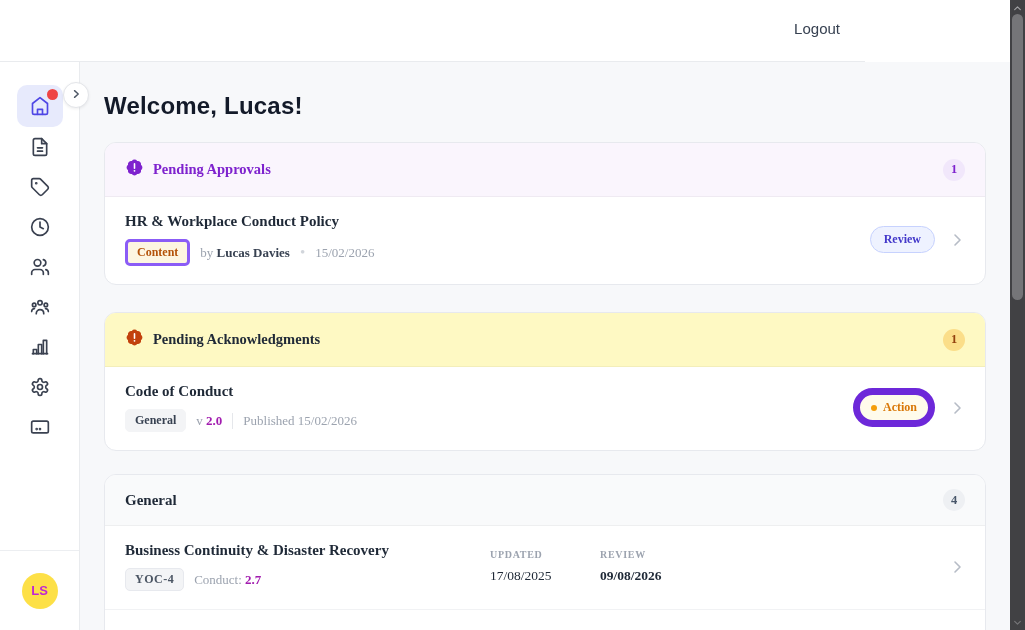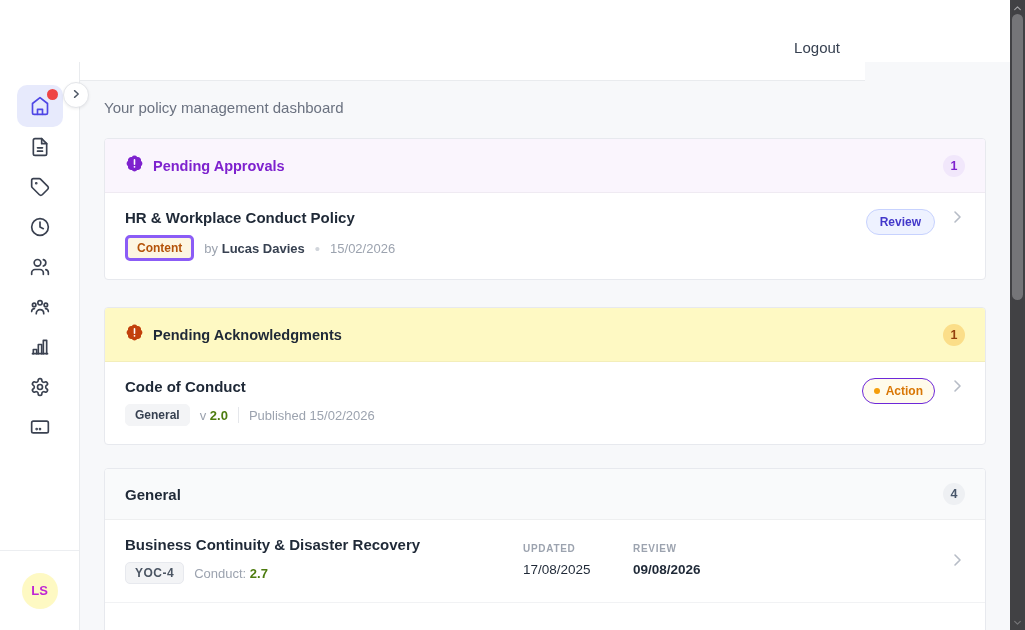--- a/index.html
+++ b/index.html
@@ -3,90 +3,90 @@
 <meta charset="utf-8">
 <style>
   * { margin:0; padding:0; box-sizing:border-box; }
   html,body { width:1025px; height:630px; overflow:hidden; }
   body {
     font-family:"Liberation Sans", sans-serif;
     background:#ffffff; position:relative; color:#1f2937;
   }
   
   .topbar { position:absolute; left:0; top:0; width:865px; height:62px;
-    background:#fff; border-bottom:1px solid #e9ebee; z-index:2;margin-top:19px; }
+    background:#fff; border-bottom:1px solid #e9ebee; z-index:2; }
   .logout { position:absolute; right:25px; top:20px; font-size:15px; color:#374151;
     cursor:pointer; background:none; border:none; font-family:inherit; }
   
   .sidebar { position:absolute; left:0; top:62px; width:80px; height:568px;
     background:#fff; border-right:1px solid #e9ebee; z-index:2; }
   .nav { padding-top:23px; display:flex; flex-direction:column; align-items:center; }
   .nav-item { width:46px; height:40px; display:flex; align-items:center; justify-content:center;
     position:relative; cursor:pointer; }
   .nav-item.active { height:42px; background:#e7eafc; border-radius:10px; }
   .nav-item svg { display:block; }
   .notif-dot { position:absolute; top:4px; right:5px; width:11px; height:11px;
     border-radius:50%; background:#ef4444; }
   .expand-btn { position:absolute; left:63px; top:82px; width:26px; height:26px;
     border-radius:50%; background:#fff; border:1px solid #e3e5e9;
     box-shadow:0 1px 3px rgba(0,0,0,.07); z-index:6;
     display:flex; align-items:center; justify-content:center; cursor:pointer; }
   .side-footer { position:absolute; left:0; bottom:0; width:79px; height:80px;
     border-top:1px solid #eceef1; display:flex; align-items:center; justify-content:center; }
-  .avatar { width:36px; height:36px; border-radius:50%; background:#fef9c3;
+  .avatar { width:36px; height:36px; border-radius:50%; background:#fde047;
     color:#c026d3; font-size:13px; font-weight:700; display:flex;
     align-items:center; justify-content:center; cursor:pointer; }
   
   .main { position:absolute; left:80px; top:62px; width:930px; height:568px;
     background:#f7f8fa; padding:30px 24px 0 24px; overflow:hidden; }
   .page-title { font-size:24px; font-weight:700; color:#131a29; letter-spacing:.2px; }
   .page-sub { font-size:15px; color:#6b7280; margin-top:7px; }
   
-  .card { background:#fff; border:1px solid #e7e9ee; border-radius:4px; margin-top:24px; overflow:hidden; }
+  .card { background:#fff; border:1px solid #e7e9ee; border-radius:12px; margin-top:24px; overflow:hidden;font-family:Liberation Serif, serif; }
   .card-header { padding:15px 20px; display:flex; align-items:center; gap:9px;
     border-bottom:1px solid rgba(0,0,0,.045); }
   .card-header.purple { background:#faf5fd; }
   .card-header.yellow { background:#fef9c3; }
   .card-header.gray   { background:#f9fafb; }
   .card-title { font-size:14.5px; font-weight:700; }
   .card-title.purple { color:#7e22ce; }
   .card-title.dark { color:#1f2937; }
   .count-badge { margin-left:auto; min-width:22px; height:22px; border-radius:50%;
     display:flex; align-items:center; justify-content:center; font-size:12.5px; font-weight:700; }
   .count-badge.purple { background:#f1e7fb; color:#7e22ce; }
   .count-badge.amber  { background:#fbde89; color:#92400e; }
   .count-badge.gray   { background:#eef0f3; color:#475569; }
   
-  .item-row { padding:16px 20px 18px 20px; display:flex; align-items:flex-start; cursor:pointer; }
+  .item-row { padding:16px 20px 18px 20px; display:flex; align-items:center; cursor:pointer; }
   .row-left { flex:1; min-width:0; }
   .row-title { font-size:15px; font-weight:700; color:#1f2937; }
   .meta { display:flex; align-items:center; gap:10px; margin-top:9px; font-size:13px; }
   .tag { font-size:12px; font-weight:700; border-radius:5px; padding:3px 9px; }
   .tag.amber { background:#fdf6e1; border:3px solid #8b5cf6; color:#b45309; }
   .tag.gray  { background:#f3f4f6; border:1px solid #f3f4f6; color:#374151; }
   .tag.code  { background:#f3f4f6; border:1px solid #e7e9ee; color:#4b5563; letter-spacing:.5px; }
   .muted  { color:#9ca3af; }
   .strong { color:#374151; font-weight:700; }
-  .ver { color:#4d7c0f; font-weight:700;margin-top:31px; }
+  .ver { color:#a21caf; font-weight:700;margin-top:31px; }
   .dot-sep { color:#d1d5db; font-size:15px; }
   .bar-sep { width:1px; height:16px; background:#e5e7eb; }
   .review-btn { background:#eef2ff; border:1px solid #c7d2fe; color:#4338ca;
     border-radius:999px; font-size:12px; font-weight:700; padding:5px 13px;
     font-family:inherit; cursor:pointer; }
   .action-pill { display:inline-flex; align-items:center; gap:6px; background:#fffbeb;
-    border:1px solid #6d28d9; color:#d97706; border-radius:999px;
+    border:7px solid #6d28d9; color:#d97706; border-radius:999px;
     font-size:12px; font-weight:700; padding:5px 11px; white-space:nowrap; }
   .action-pill .adot { width:6px; height:6px; border-radius:50%; background:#f59e0b; }
   .chev { margin-left:14px; display:flex; align-items:center; }
   
   .policy-row { padding:16px 20px 18px 20px; display:flex; align-items:center; cursor:pointer; }
   .policy-row + .policy-row { border-top:1px solid #f1f2f4; }
   .p-left { width:365px; flex-shrink:0; }
   .p-col { flex-shrink:0; }
-  .p-col.owner { width:145px; } .p-col.updated { width:110px;margin-left:33px; } .p-col.review { width:140px; }
+  .p-col.owner { width:145px; } .p-col.updated { width:110px; } .p-col.review { width:140px; }
   .col-label { font-size:10px; font-weight:700; color:#9ca3af; letter-spacing:.7px; }
   .col-val { margin-top:8px; font-size:13.5px; color:#1f2937; }
   .col-val.bold { font-weight:700; }
   .action-slot { flex:1; display:flex; justify-content:flex-end; align-items:center; }
   
   .scrollbar { position:absolute; right:0; top:0; width:15px; height:630px;
     background:#414144; z-index:10; }
   .sb-thumb { position:absolute; left:2px; top:14px; width:11px; height:286px;
     background:#757578; border-radius:6px; cursor:pointer; }
   .sb-arrow { position:absolute; left:0; width:15px; height:14px; display:flex;
@@ -195,21 +195,21 @@
 <div class="expand-btn">
   <span>
     <svg width="12" height="12" viewBox="0 0 16 16" fill="none" stroke="#4b5563" stroke-width="1.8" stroke-linecap="round" stroke-linejoin="round">
         <polyline points="6,3.5 11,8 6,12.5"></polyline>
       </svg>
   </span>
 </div>
 
 <div class="main">
 
-  <div class="page-sub">Your policy management dashboard</div>
+  <div class="page-title">Welcome, Lucas!</div>
 
   <div class="card" style="margin-top:22px;">
     <div class="card-header purple">
       <span>
         <svg width="19" height="19" viewBox="0 0 24 24">
             <path fill="#7e22ce" d="M3.85 8.62a4 4 0 0 1 4.78-4.77 4 4 0 0 1 6.74 0 4 4 0 0 1 4.78 4.78 4 4 0 0 1 0 6.74 4 4 0 0 1-4.77 4.78 4 4 0 0 1-6.75 0 4 4 0 0 1-4.78-4.77 4 4 0 0 1 0-6.76Z"></path>
             <line x1="12" y1="7.4" x2="12" y2="12.8" stroke="#fff" stroke-width="2" stroke-linecap="round"></line>
             <circle cx="12" cy="16.2" r="1.15" fill="#fff"></circle>
           </svg>
       </span>

